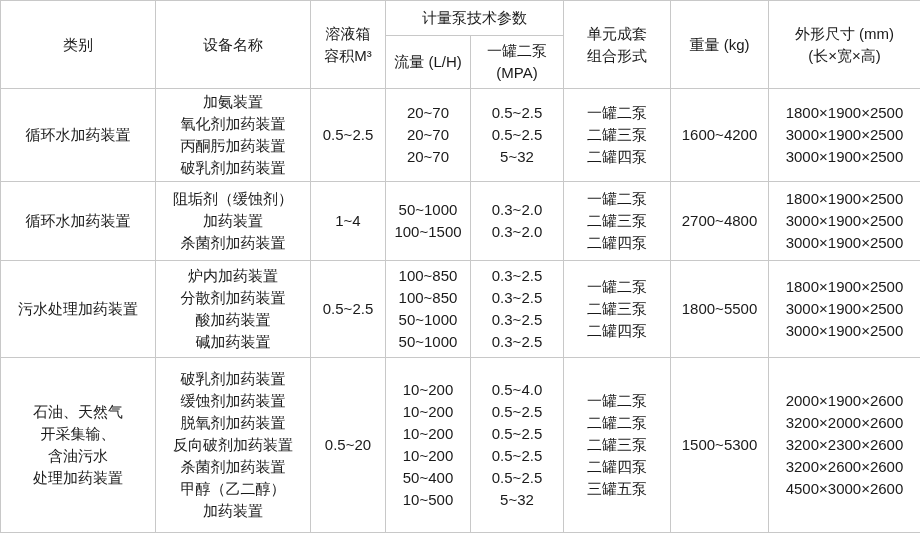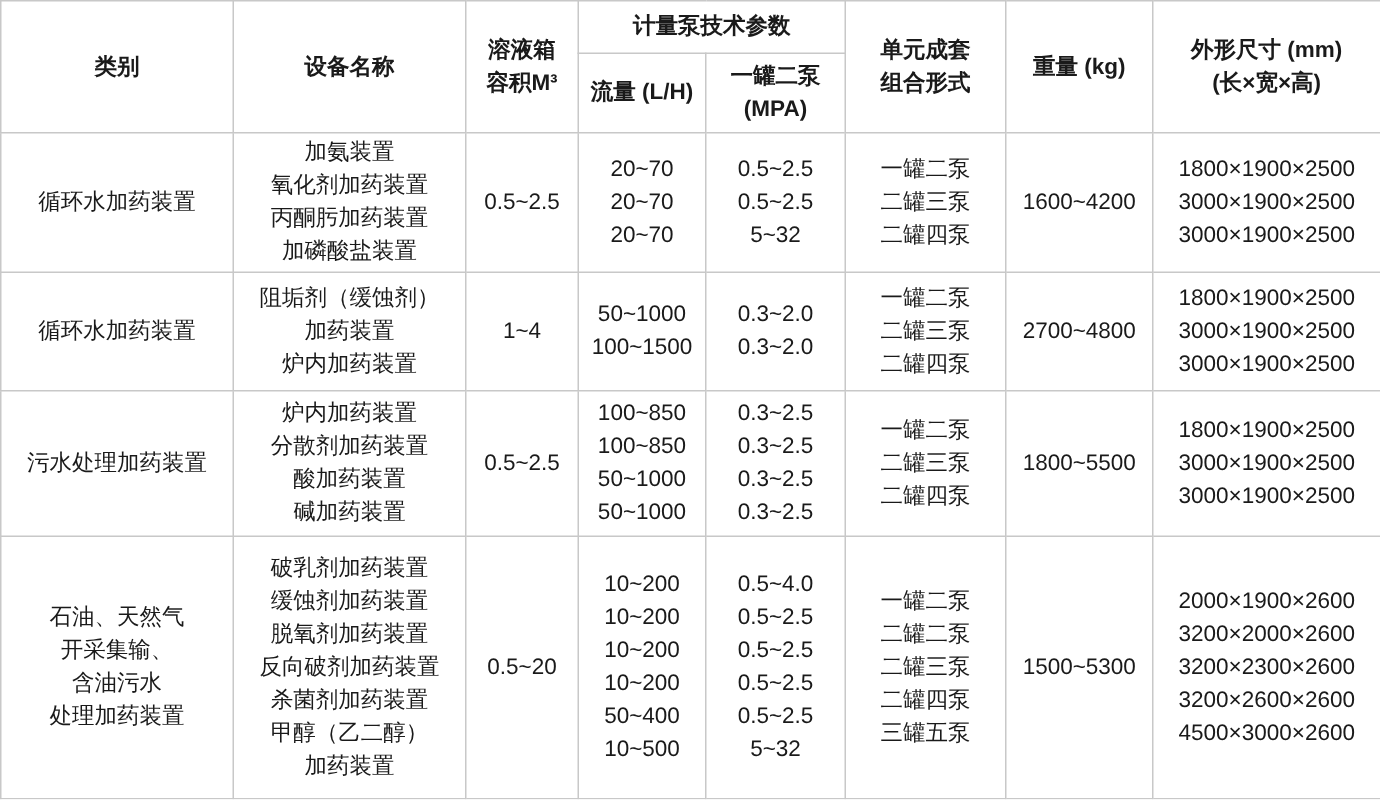--- a/index.html
+++ b/index.html
@@ -31,21 +31,21 @@
     border: 1px solid var(--border);
     text-align: center;
     vertical-align: middle;
     white-space: pre-line;
     font-size: 15px;
     line-height: 22px;
     padding: 2px 4px;
     overflow: hidden;
   }
   table.spec th {
-    font-weight: bold;
+    font-weight: normal;
     background: var(--bg);
   }
   table.spec td {
     font-weight: normal;
   }
 </style>
 </head>
 <body>
 
 <div class="page">
@@ -78,41 +78,41 @@
         <th>一罐二泵
 (MPA)</th>
       </tr>
     </thead>
     <tbody>
       <tr style="height:89px">
         <td>循环水加药装置</td>
         <td>加氨装置
 氧化剂加药装置
 丙酮肟加药装置
-加磷酸盐装置</td>
+破乳剂加药装置</td>
         <td>0.5~2.5</td>
         <td>20~70
 20~70
 20~70</td>
         <td>0.5~2.5
 0.5~2.5
 5~32</td>
         <td>一罐二泵
 二罐三泵
 二罐四泵</td>
         <td>1600~4200</td>
         <td>1800×1900×2500
 3000×1900×2500
 3000×1900×2500</td>
       </tr>
       <tr style="height:79px">
         <td>循环水加药装置</td>
         <td>阻垢剂（缓蚀剂）
 加药装置
-炉内加药装置</td>
+杀菌剂加药装置</td>
         <td>1~4</td>
         <td>50~1000
 100~1500</td>
         <td>0.3~2.0
 0.3~2.0</td>
         <td>一罐二泵
 二罐三泵
 二罐四泵</td>
         <td>2700~4800</td>
         <td>1800×1900×2500

